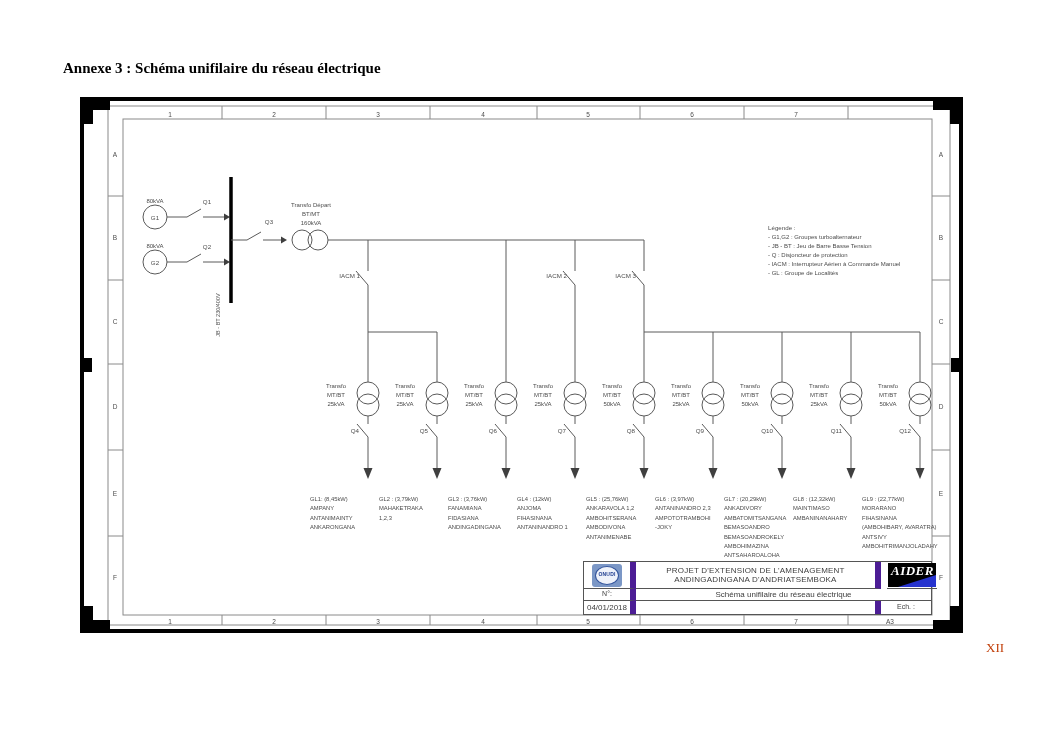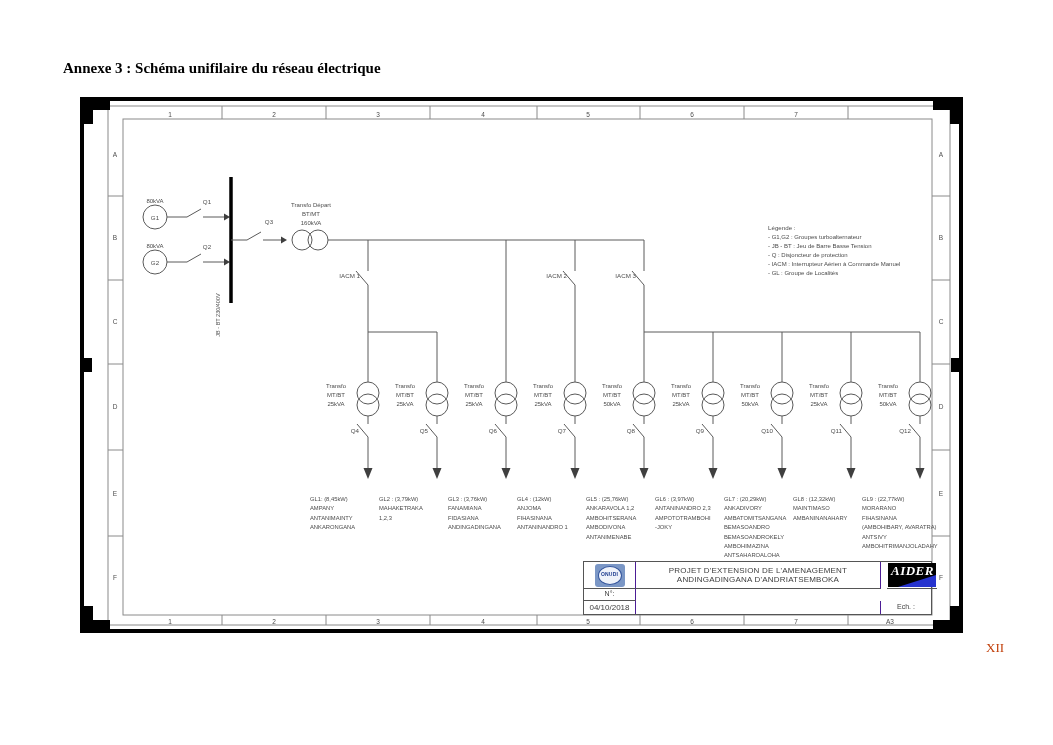--- a/index.html
+++ b/index.html
@@ -7,21 +7,21 @@
   .annex-title{position:absolute;left:63px;top:60px;font:bold 15px "Liberation Serif",serif;color:#000;white-space:nowrap;}
   .page-num{position:absolute;left:986px;top:640px;font:13px "Liberation Serif",serif;color:#c2410c;}
   .sheet{position:absolute;left:80px;top:97px;width:883px;height:536px;background:#fff;}
   .sheet svg{position:absolute;left:0;top:0;}
   svg text{fill:#4c4c4c;font-family:"Liberation Sans",sans-serif;}
   
   .tb{position:absolute;left:503px;top:464px;width:349px;height:54px;border:1px solid #555;
       box-sizing:border-box;background:#fff;color:#3d3d3d;}
   .tb-cell{position:absolute;box-sizing:border-box;display:flex;flex-direction:column;
       align-items:center;justify-content:center;text-align:center;line-height:1.15;}
-  .bR{border-right:1px solid #4c1d95;justify-content:center;} .bB{border-bottom:1px solid #555;}
+  .bR{border-right:6px solid #4c1d95;justify-content:center;} .bB{border-bottom:1px solid #555;}
   .proj{font-size:8px;letter-spacing:.2px;white-space:nowrap;}
   .dtitle{font-size:8px;white-space:nowrap;}
   .small{font-size:7px;}
   .date{font-size:8px;}
   .onudi{width:30px;height:23px;background:#7b97c6;border-radius:3px;display:flex;
       align-items:center;justify-content:center;}
   .onudi-inner{width:22px;height:17px;background:#eef2fa;border:1px solid #33549c;border-radius:50%;
       display:flex;align-items:center;justify-content:center;font-size:5px;font-weight:bold;
       color:#1d3c8f;letter-spacing:.2px;}
   .aider{position:relative;width:48px;height:24px;background:#000;overflow:hidden;}
@@ -293,19 +293,20 @@
     <div class="tb-cell bR bB" style="left:52px;top:0;width:245px;height:27px">
       <div class="proj">PROJET D'EXTENSION DE L'AMENAGEMENT</div>
       <div class="proj">ANDINGADINGANA D'ANDRIATSEMBOKA</div>
     </div>
     <div class="tb-cell bB" style="left:303px;top:0;width:50px;height:27px">
       <div class="aider">
         <span class="aider-text">AIDER</span>
       </div>
     </div>
     <div class="tb-cell bR bB small" style="left:0;top:27px;width:52px;height:12px">N°:</div>
-    <div class="tb-cell bR date" style="left:0;top:39px;width:52px;height:13px">04/10/2018</div>
+    <div class="tb-cell bB dtitle" style="left:52px;top:27px;width:295px;height:12px">Schéma unifilaire du réseau électrique</div>
+    <div class="tb-cell bR date" style="left:0;top:39px;width:52px;height:13px">04/01/2018</div>
     <div class="tb-cell bR" style="left:52px;top:39px;width:245px;height:13px"></div>
     <div class="tb-cell small" style="left:297px;top:39px;width:50px;height:13px">Ech. :</div>
   </div>
 </div>
 
 <div class="page-num">XII</div>
 
 </body></html>

